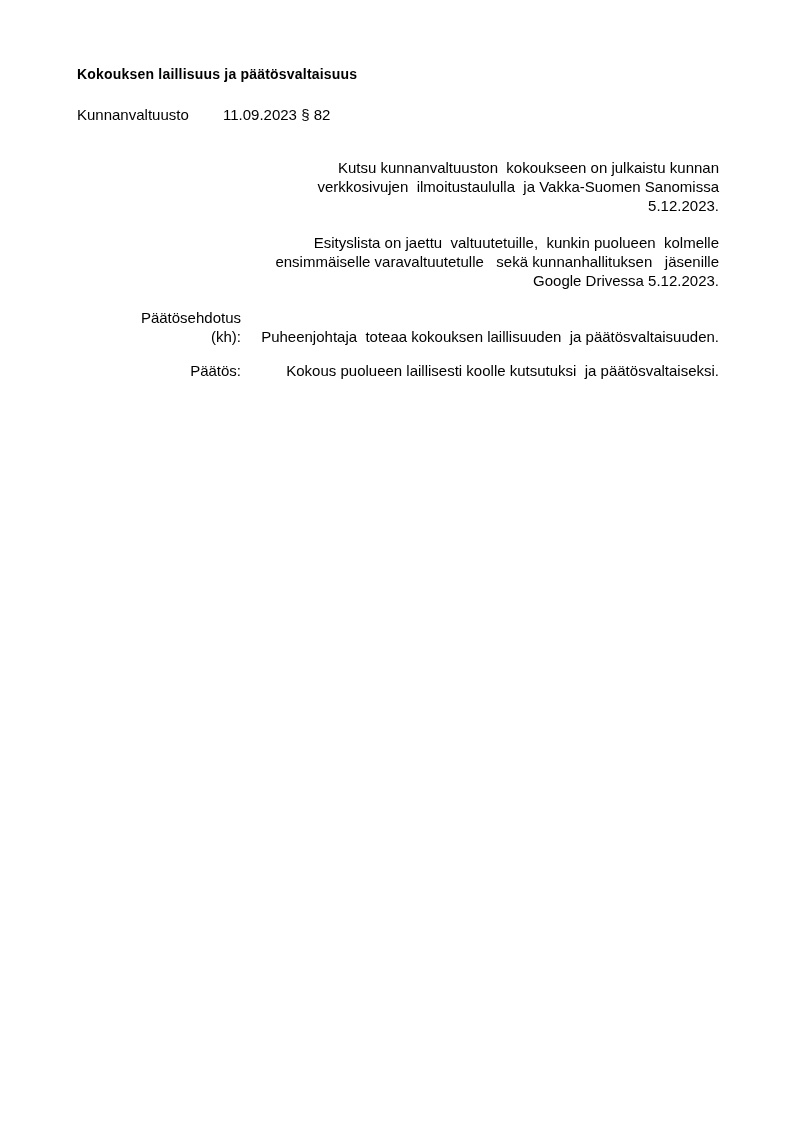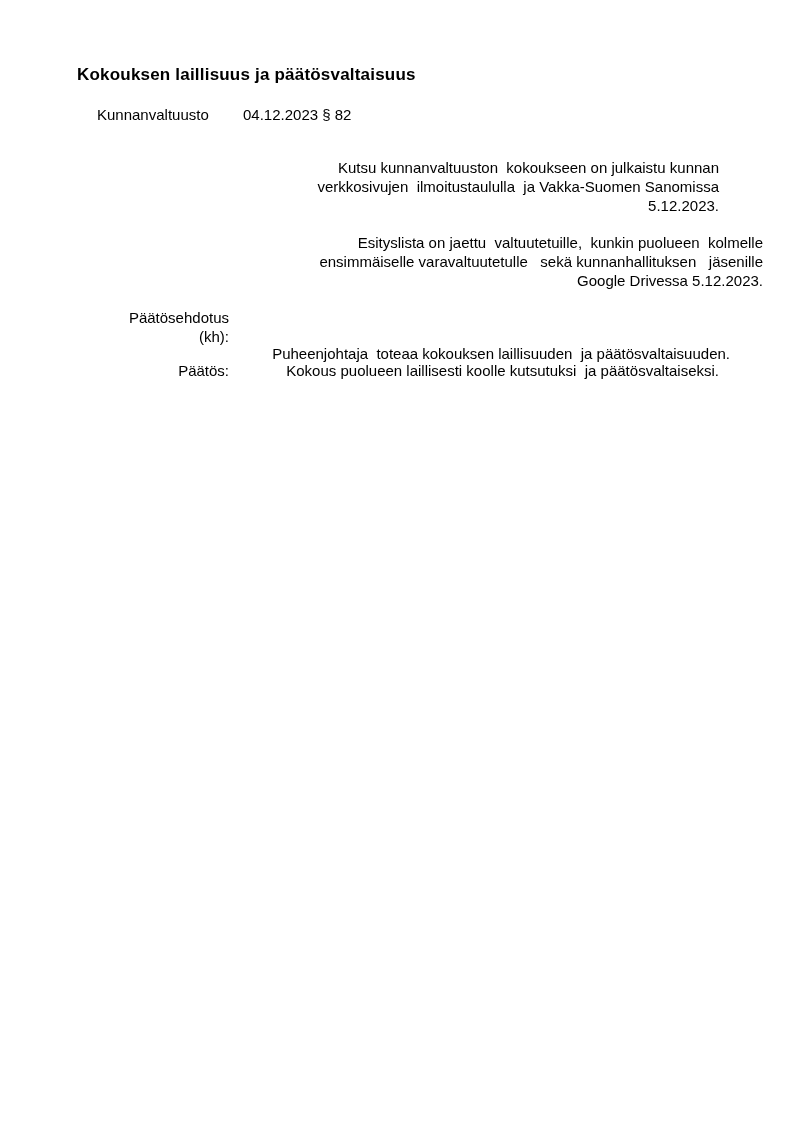--- a/index.html
+++ b/index.html
@@ -15,53 +15,52 @@
     color: #000000;
     font-family: "Liberation Sans", "DejaVu Sans", sans-serif;
     font-size: 15px;
     line-height: 19px;
     overflow: hidden;
   }
   .abs { position: absolute; }
   .prewrap { white-space: pre-wrap; text-align: right; }
   .doc-title {
     font-weight: bold;
-    font-size: 17px;
+    font-size: 14px;
     letter-spacing: 0.2px;
   }
   .meeting-line { left: 77px; top: 105px; }
   .meeting-org {
     display: inline-block;
     width: 146px;
-    margin-left: 20px;
   }
   .body-col { left: 249px; width: 470px; }
-  .label-col { left: 64px; width: 165px; }
+  .label-col { left: 76px; width: 165px; }
 </style>
 </head>
 <body>
 
 <div class="page">
 
   <div class="abs doc-title" style="left:77px; top:65px;">Kokouksen laillisuus ja päätösvaltaisuus</div>
 
   <div class="abs meeting-line">
-    <span class="meeting-org">Kunnanvaltuusto</span><span>04.12.2023 § 82</span>
+    <span class="meeting-org">Kunnanvaltuusto</span><span>11.09.2023 § 82</span>
   </div>
 
   <div class="abs body-col prewrap" style="top:158px;">Kutsu kunnanvaltuuston  kokoukseen on julkaistu kunnan
 verkkosivujen  ilmoitustaululla  ja Vakka-Suomen Sanomissa
 5.12.2023.</div>
 
-  <div class="abs body-col prewrap" style="top:233px;margin-left:44px;">Esityslista on jaettu  valtuutetuille,  kunkin puolueen  kolmelle
+  <div class="abs body-col prewrap" style="top:233px;">Esityslista on jaettu  valtuutetuille,  kunkin puolueen  kolmelle
 ensimmäiselle varavaltuutetulle   sekä kunnanhallituksen   jäsenille
 Google Drivessa 5.12.2023.</div>
 
   <div class="abs label-col prewrap" style="top:308px;">Päätösehdotus
 (kh):</div>
 
-  <div class="abs body-col prewrap" style="top:344px;margin-left:11px;">Puheenjohtaja  toteaa kokouksen laillisuuden  ja päätösvaltaisuuden.</div>
+  <div class="abs body-col prewrap" style="top:327px;">Puheenjohtaja  toteaa kokouksen laillisuuden  ja päätösvaltaisuuden.</div>
 
   <div class="abs label-col prewrap" style="top:361px;">Päätös:</div>
 
   <div class="abs body-col prewrap" style="top:361px;">Kokous puolueen laillisesti koolle kutsutuksi  ja päätösvaltaiseksi.</div>
 
 </div>
 
 </body></html>

